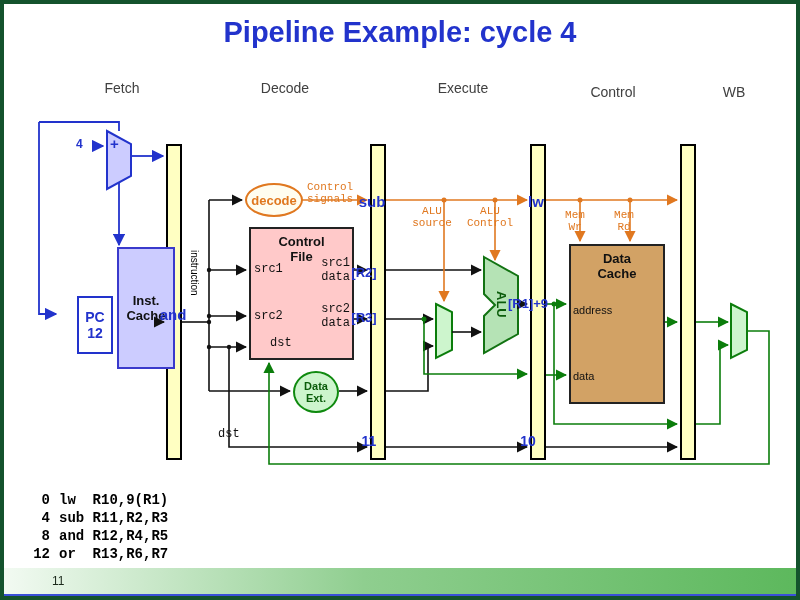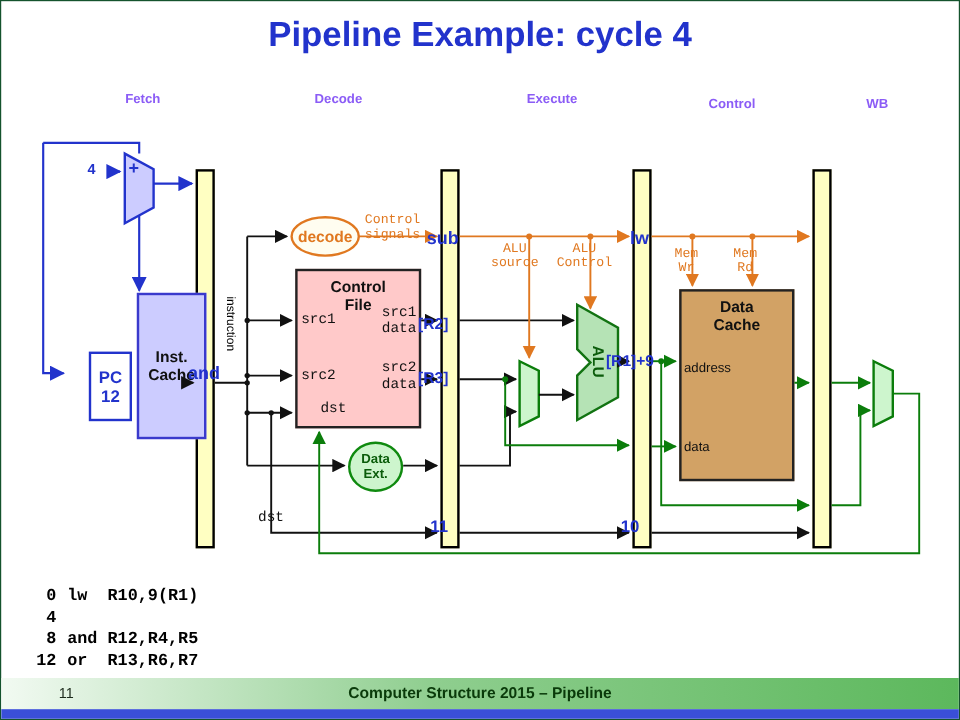--- a/index.html
+++ b/index.html
@@ -1,28 +1,28 @@
 <!DOCTYPE html>
 <html><head>
 <meta charset="utf-8">
 <style>
   * { margin:0; padding:0; box-sizing:border-box; }
   html,body { background:#fff; }
   .slide {
     position:relative; width:800px; height:600px; background:#fff;
-    border:1px solid #14532d; overflow:hidden;
+    border:4px solid #14532d; overflow:hidden;
     font-family:"Liberation Sans", sans-serif; color:#111;
   }
   .abs { position:absolute; }
   .z6 { z-index:6; }
   .title {
     left:0; top:12px; width:100%; text-align:center;
     font-size:29px; font-weight:bold; color:#2233cc; z-index:6;
   }
-  .stage { font-weight:bold; font-size:11px; color:#8b5cf6; text-align:center; z-index:6; }
+  .stage { font-weight:normal; font-size:14px; color:#404040; text-align:center; z-index:6; }
   .preline { white-space:pre-line; }
   .center { text-align:center; }
   .bluebold { color:#2233cc; font-weight:bold; }
   .orange { color:#e07820;font-family:Liberation Mono, monospace; }
   .pipebar {
     position:absolute; top:140px; width:16px; height:316px;
     background:#ffffc2; border:2px solid #000; z-index:2;
   }
   .box { position:absolute; display:flex; align-items:center; justify-content:center; text-align:center; z-index:2;margin-left:18px; }
   .boxtop { position:absolute; display:flex; align-items:flex-start; justify-content:center; text-align:center; padding-top:5px; z-index:2; }
@@ -224,29 +224,29 @@
   <div class="innerlbl" style="left:214px;top:423px">dst</div>
   <div class="abs rot z6" style="left:505px;top:287px;width:28px;height:14px;font-size:13px;font-weight:bold;color:#0b5c0b">ALU</div>
 
   <div class="code">
     <div class="code-row">
       <span class="code-addr">0</span>
       <span class="code-instr">lw  R10,9(R1)</span>
     </div>
     <div class="code-row">
       <span class="code-addr">4</span>
+      <span class="code-instr">sub R11,R2,R3</span>
     </div>
     <div class="code-row">
       <span class="code-addr">8</span>
       <span class="code-instr">and R12,R4,R5</span>
     </div>
     <div class="code-row">
       <span class="code-addr">12</span>
       <span class="code-instr">or  R13,R6,R7</span>
     </div>
   </div>
 
   <div class="footerbar"></div>
   <div class="footer-page">11</div>
-  <div class="footer-text">Computer Structure 2015 – Pipeline</div>
   <div class="bottomstrip"></div>
 
 </div>
 
 </body></html>

